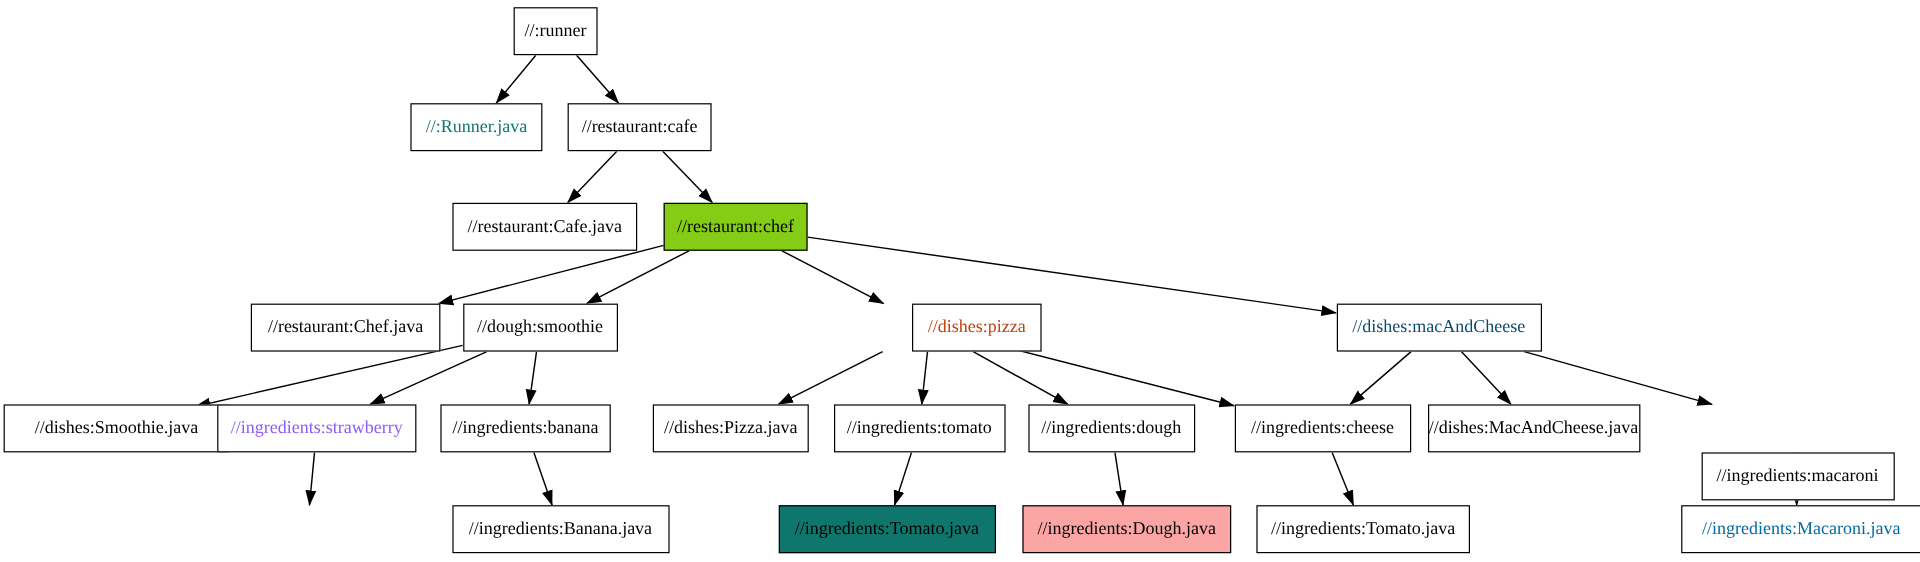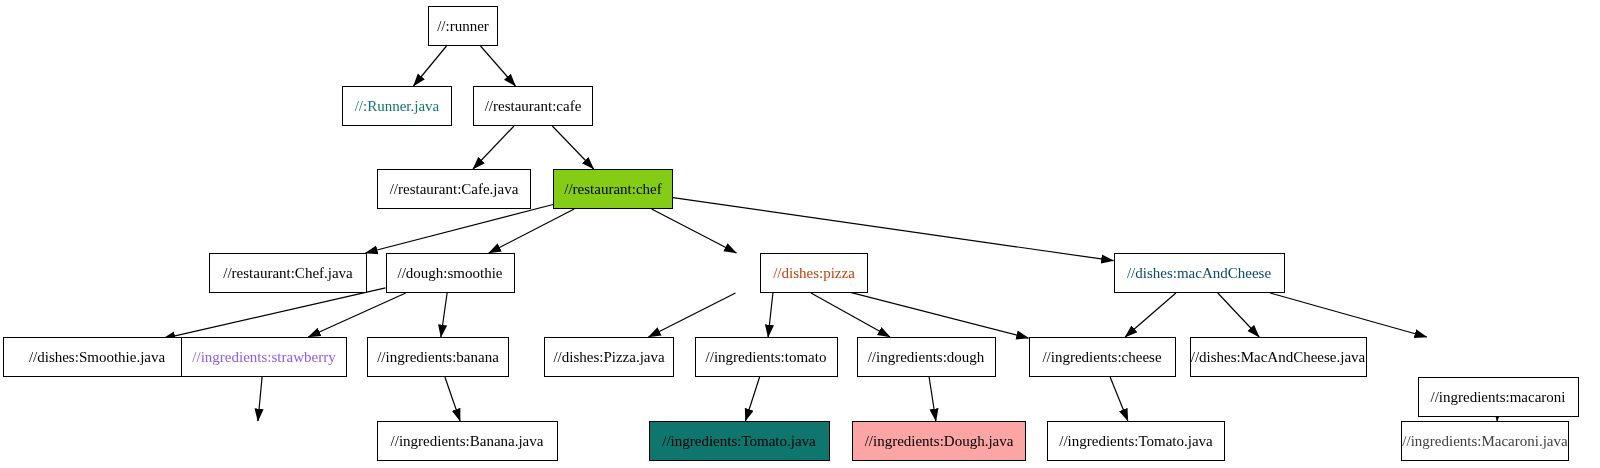--- a/index.html
+++ b/index.html
@@ -94,14 +94,14 @@
     <div class="node" style="left: 544px; top: 337px; width: 130px; border-color: rgb(0, 0, 0); background: rgb(255, 255, 255); color: rgb(0, 0, 0);">//dishes:Pizza.java</div>
     <div class="node" style="left: 694.5px; top: 337px; width: 143px; border-color: rgb(0, 0, 0); background: rgb(255, 255, 255); color: rgb(0, 0, 0);">//ingredients:tomato</div>
     <div class="node" style="left: 856.5px; top: 337px; width: 139px; border-color: rgb(0, 0, 0); background: rgb(255, 255, 255); color: rgb(0, 0, 0);">//ingredients:dough</div>
     <div class="node" style="left: 1028.5px; top: 337px; width: 147px; border-color: rgb(0, 0, 0); background: rgb(255, 255, 255); color: rgb(0, 0, 0);">//ingredients:cheese</div>
     <div class="node" style="left: 1189.5px; top: 337px; width: 177px; border-color: rgb(0, 0, 0); background: rgb(255, 255, 255); color: rgb(0, 0, 0);">//dishes:MacAndCheese.java</div>
     <div class="node" style="left: 1417.5px; top: 337px; width: 161px; border-color: rgb(0, 0, 0); background: rgb(255, 255, 255); color: rgb(0, 0, 0); margin-top: 40px;">//ingredients:macaroni</div>
     <div class="node" style="left: 376.5px; top: 421px; width: 181px; border-color: rgb(0, 0, 0); background: rgb(255, 255, 255); color: rgb(0, 0, 0);">//ingredients:Banana.java</div>
     <div class="node" style="left: 648.5px; top: 421px; width: 181px; border-color: rgb(0, 0, 0); background: #0f766e; color: rgb(0, 0, 0);">//ingredients:Tomato.java</div>
     <div class="node" style="left: 852px; top: 421px; width: 174px; border-color: rgb(0, 0, 0); background: #fca5a5; color: rgb(0, 0, 0);">//ingredients:Dough.java</div>
     <div class="node" style="left: 1047px; top: 421px; width: 178px; border-color: rgb(0, 0, 0); background: rgb(255, 255, 255); color: rgb(0, 0, 0);">//ingredients:Tomato.java</div>
-    <div class="node" style="left: 1401px; top: 421px; width: 168px; border-color: rgb(0, 0, 0); background: rgb(255, 255, 255); color: #404040;">//ingredients:Macaroni.java</div>
+    <div class="node" style="left: 1401px; top: 421px; width: 200px; border-color: rgb(0, 0, 0); background: rgb(255, 255, 255); color: #0369a1;">//ingredients:Macaroni.java</div>
   </div>
 
 </body></html>

